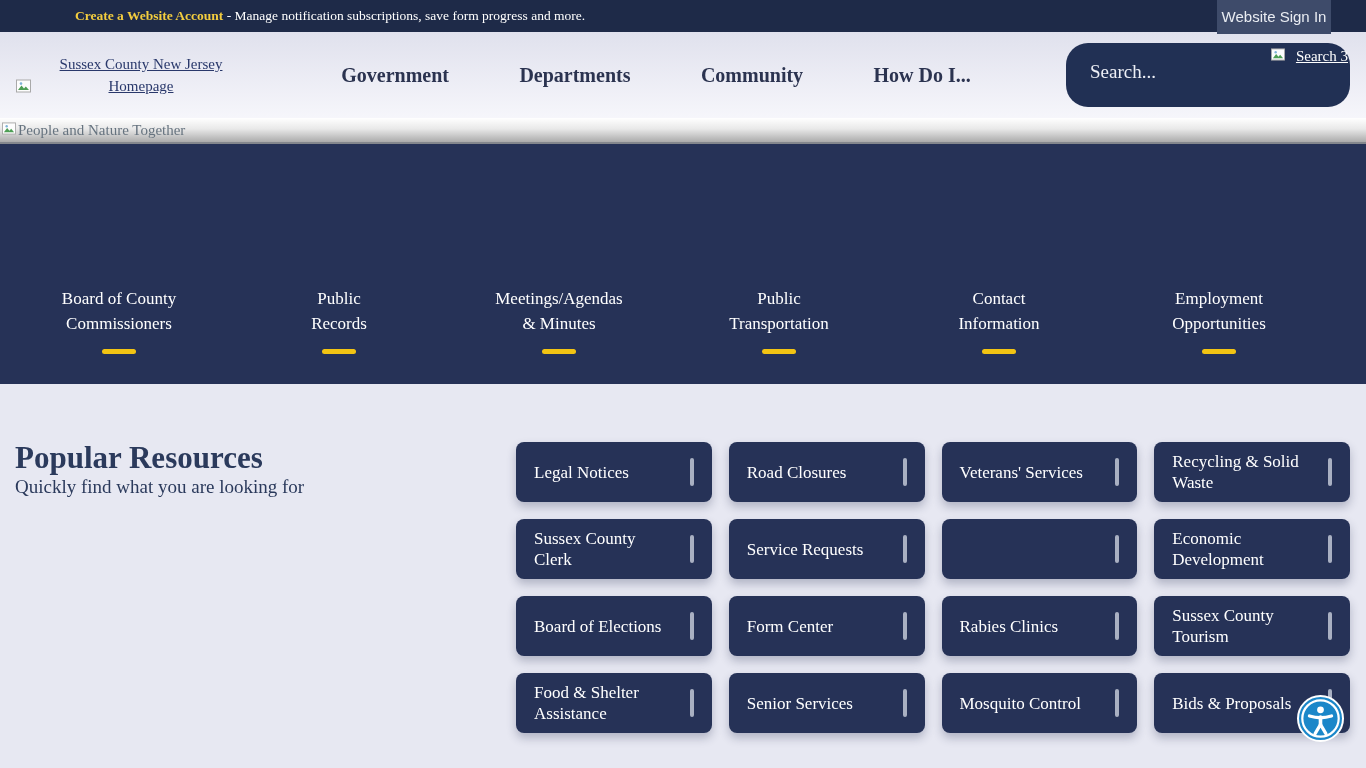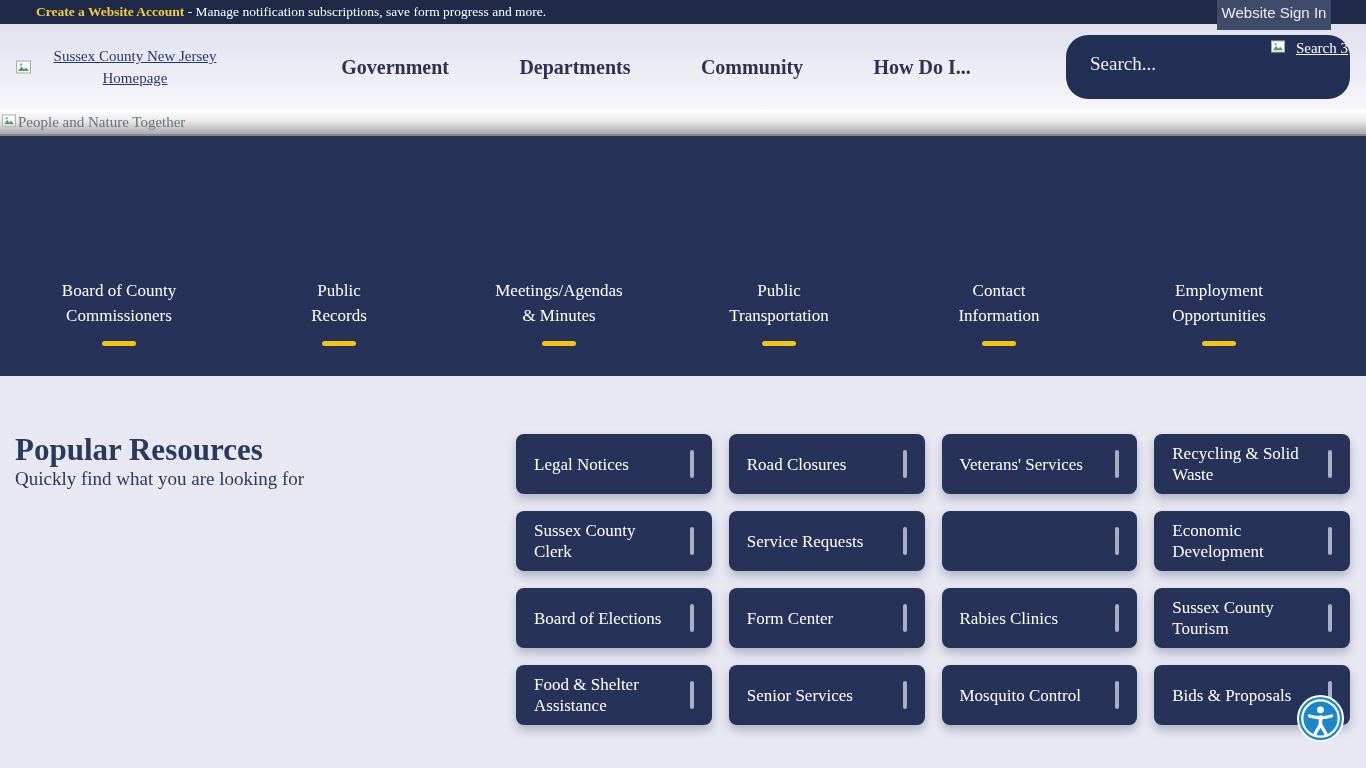--- a/index.html
+++ b/index.html
@@ -1,28 +1,28 @@
 <!DOCTYPE html>
 <html><head>
 <meta charset="utf-8">
 <style>
   * { margin:0; padding:0; box-sizing:border-box; }
   html,body { width:1366px; height:768px; overflow:hidden; }
   body { font-family:"Liberation Serif", serif; background:#e7e8f2; }
 
   
-  .topbar { height:24px; background:#1e2a48; display:flex; align-items:center; }
+  .topbar { height:32px; background:#1e2a48; display:flex; align-items:center;padding-left:39px; }
   .topbar-left { flex:1; padding-left:36px; font-size:13.5px; color:#ffffff; }
   .create-account { color:#f3cd3f; font-weight:bold; text-decoration:none; cursor:pointer; }
   .signin-btn { width:114px; height:36px; margin-right:35px; background:#3e4b6a; border:none;
                 color:#e9ecf2; font-family:"Liberation Sans", sans-serif; font-size:15px; cursor:pointer; }
 
   
   .header { height:86px; background:linear-gradient(#e0e1ed, #f6f6fb); display:flex; align-items:center; padding:0 16px; }
-  .logo { display:flex; align-items:center; gap:14px; width:250px; }
+  .logo { display:flex; align-items:flex-end; gap:20px; width:250px; }
   .logo-link { display:block; width:180px; text-align:center; font-size:15px; line-height:22px;
                color:#29386b; text-decoration:underline; cursor:pointer; }
   .broken-img { flex:0 0 auto; margin-top:4px; }
   .main-nav { flex:1; display:flex; justify-content:space-around; padding:0 60px 0 40px; }
   .nav-item { font-size:20px; font-weight:bold; color:#2b3350; text-decoration:none; cursor:pointer; }
 
   .search-box { position:relative; width:284px; height:64px; background:#213054; border-radius:22px; }
   .search-input { position:absolute; inset:0; width:100%; height:100%; background:transparent; border:none;
                   padding:0 70px 6px 24px; font-family:"Liberation Serif", serif; font-size:19px; color:#edeff6; outline:none; }
   .search-input::placeholder { color:#edeff6; opacity:1; }

